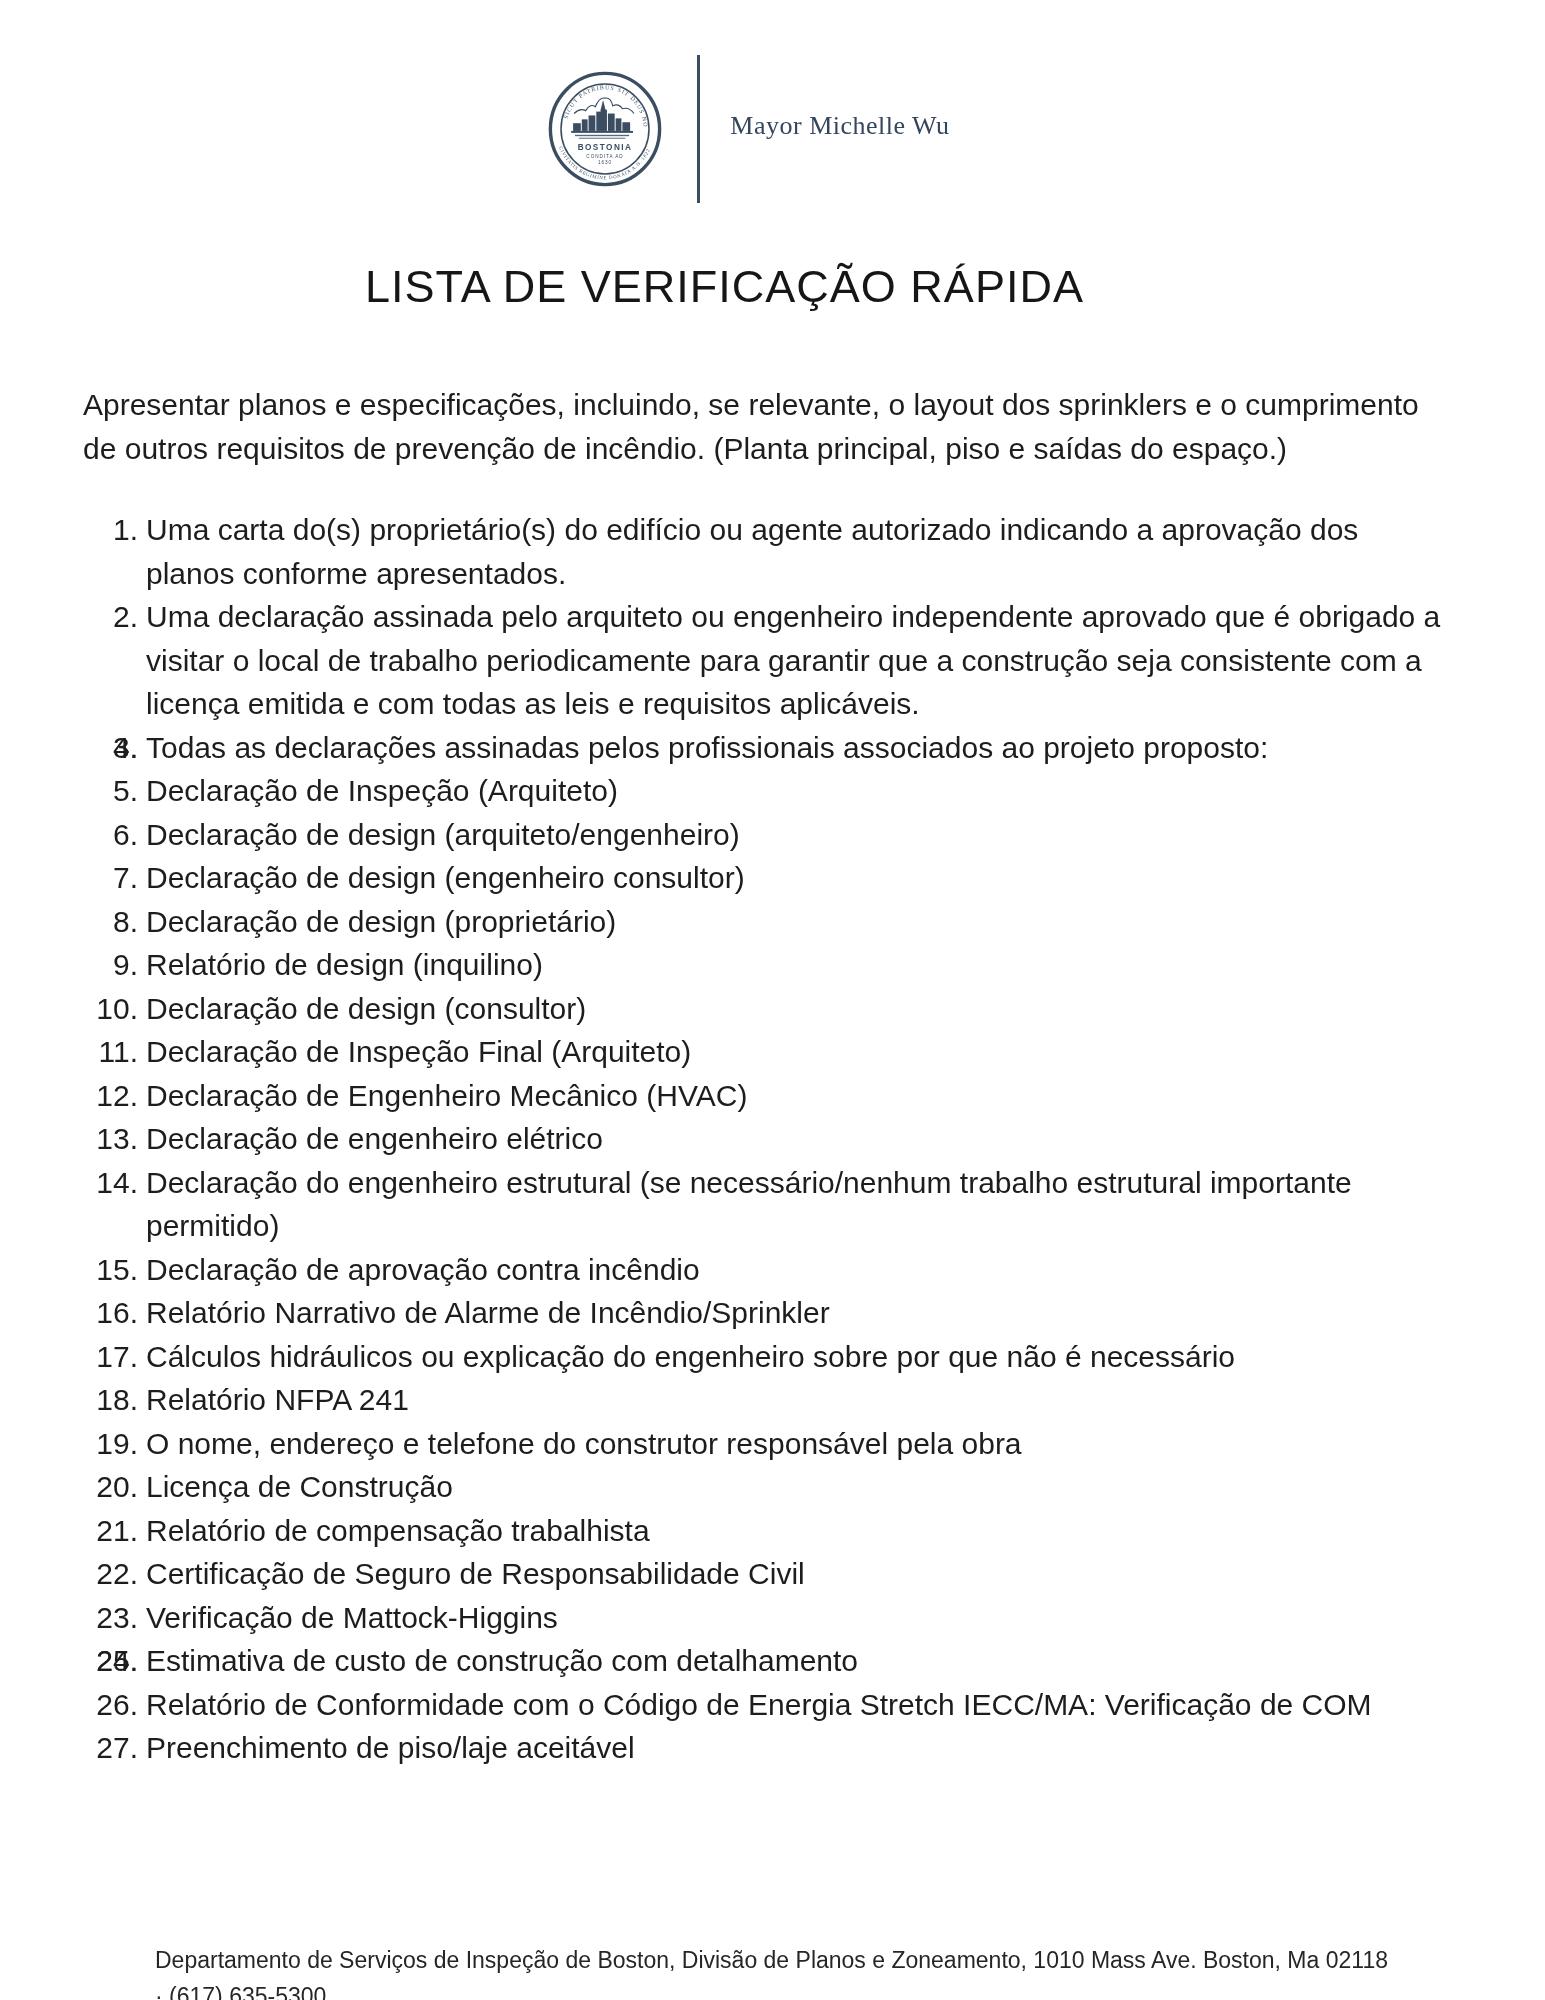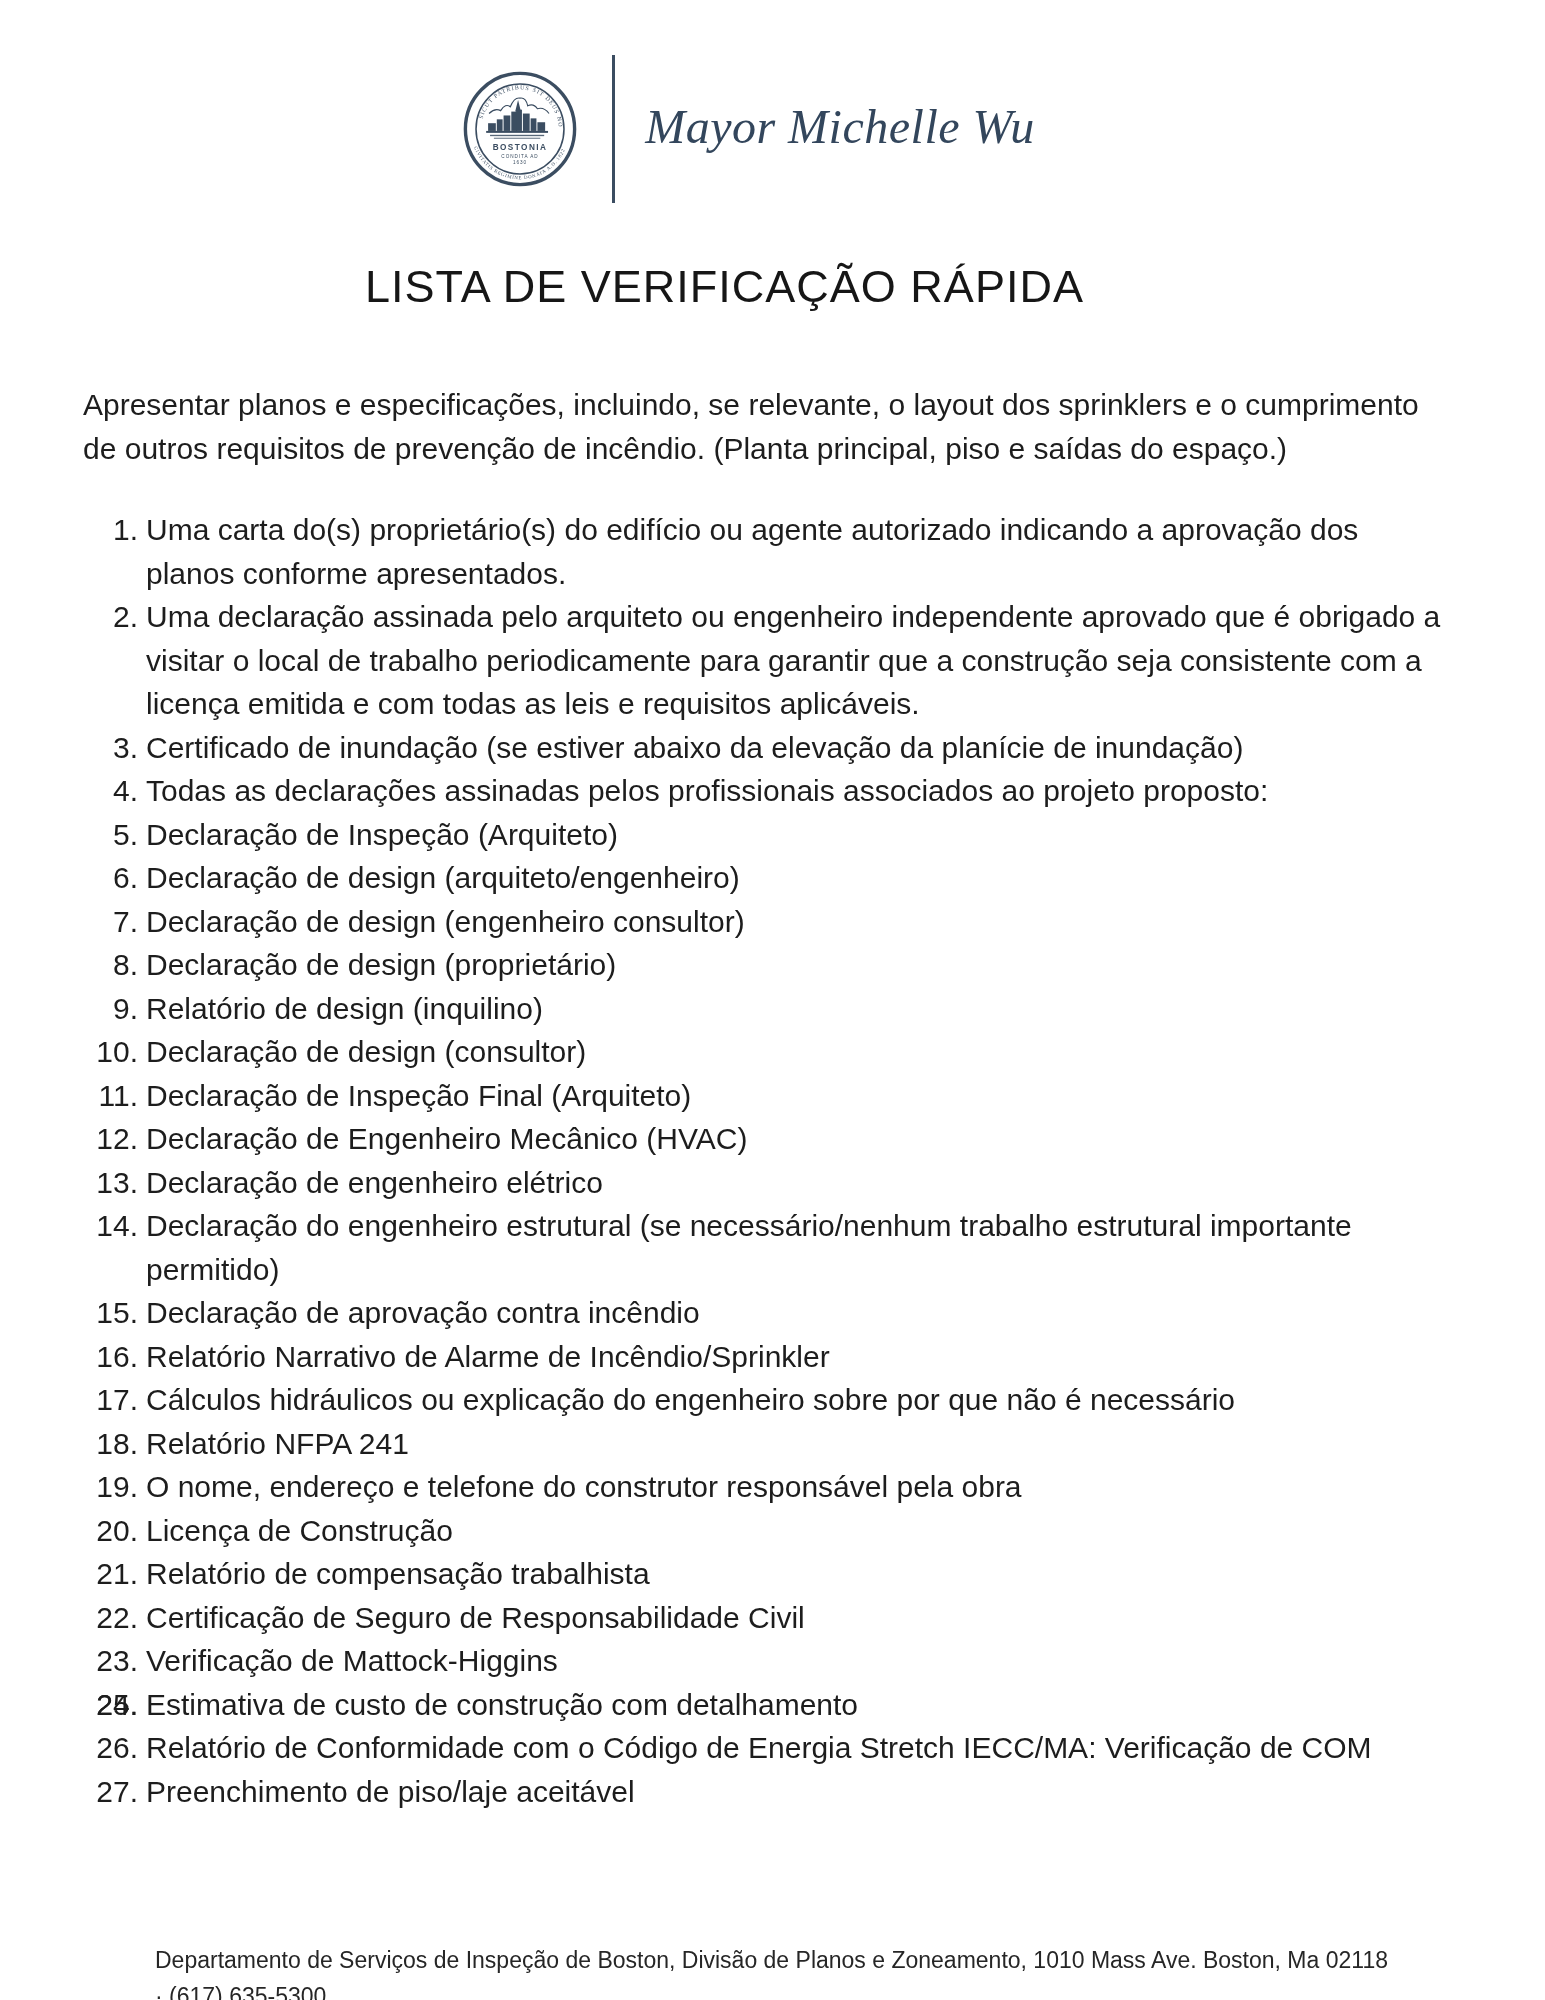--- a/index.html
+++ b/index.html
@@ -19,22 +19,21 @@
     transform:translateX(-24px);
   }
   .seal { width:116px; height:118px; flex:0 0 auto; }
   .header-divider {
     width:3px; height:148px;
     background:#3b4d61;
     margin:0 30px 0 34px;
   }
   .wordmark {
     font-family:"Liberation Serif", serif;
-    font-style:italic;
-    font-size:48px;
+    font-size:26px;
     letter-spacing:0.5px;
     color:#33465c;
     white-space:nowrap;
     padding-bottom:6px;
   }
 
   
   .doc-title {
     margin-top:60px;
     text-align:center;
@@ -138,21 +137,20 @@
     <li>
         <span class="num">1.</span>
         <span class="txt">Uma carta do(s) proprietário(s) do edifício ou agente autorizado indicando a aprovação dos planos conforme apresentados.</span>
       </li>
       <li>
         <span class="num">2.</span>
         <span class="txt">Uma declaração assinada pelo arquiteto ou engenheiro independente aprovado que é obrigado a visitar o local de trabalho periodicamente para garantir que a construção seja consistente com a licença emitida e com todas as leis e requisitos aplicáveis.</span>
       </li>
       <li>
         <span class="num">3.</span>
-        <span class="txt">Certificado de inundação (se estiver abaixo da elevação da planície de inundação)</span>
       </li>
       <li>
         <span class="num">4.</span>
         <span class="txt">Todas as declarações assinadas pelos profissionais associados ao projeto proposto:</span>
       </li>
       <li>
         <span class="num">5.</span>
         <span class="txt">Declaração de Inspeção (Arquiteto)</span>
       </li>
       <li>

